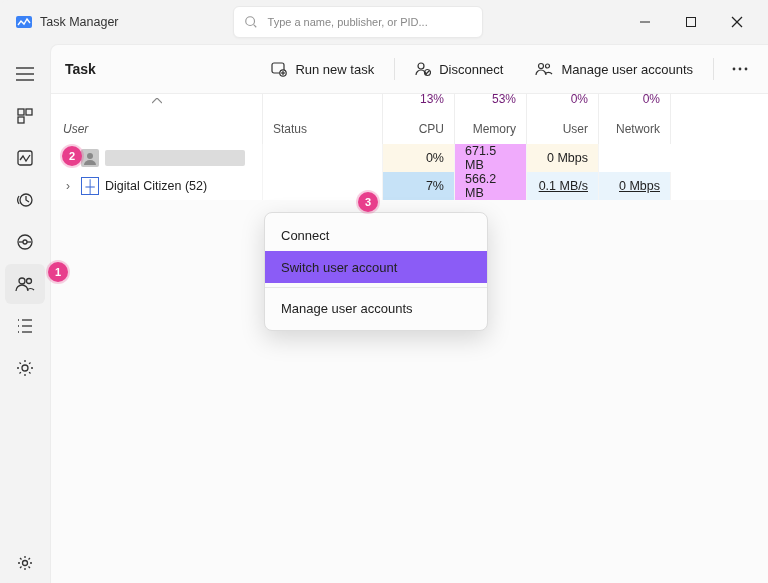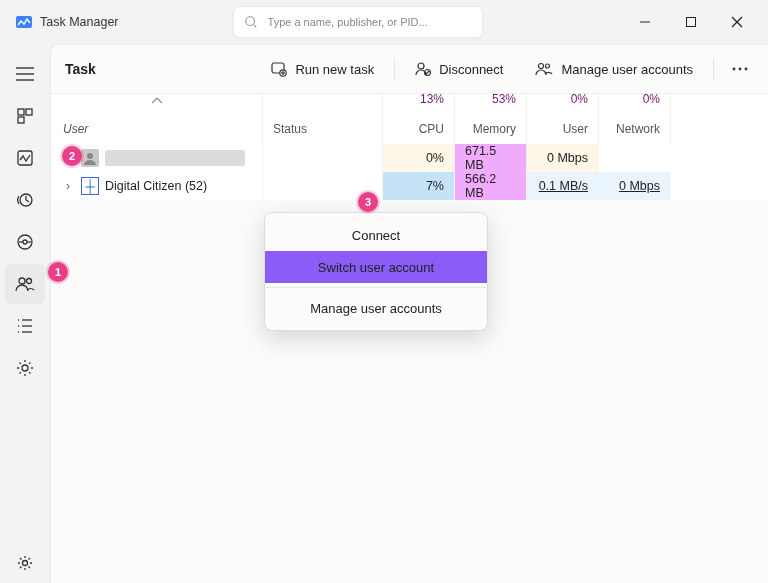--- a/index.html
+++ b/index.html
@@ -47,21 +47,21 @@
   .user-avatar { width: 18px; height: 18px; background: #c9c9c9; border-radius: 2px; display:flex; align-items:center; justify-content:center; }
   .user-logo { width: 18px; height: 18px; background: #fff; border: 1px solid #3a69d6; display:flex; align-items:center; justify-content:center; color:#3a69d6; font-weight:bold; font-size:13px; }
   .redacted { width: 140px; height: 16px; background: #dcdcdc; border-radius: 2px; }
 
   .heat0 { background: #fdf7e8; }
   .heat1 { background: #c6e2f7; }
   .heat2 { background: #f0abfc; }
   .heat3 { background: #e9f4fc; text-decoration: underline; }
 
   .context-menu { position: absolute; left: 214px; top: 168px; width: 224px; background: #fcfcfc; border: 1px solid #ddd; border-radius: 8px; box-shadow: 0 8px 24px rgba(0,0,0,0.15); padding: 6px 0; z-index: 50; }
-  .cm-item { height: 32px; display: flex; align-items: center; padding: 0 16px; font-size: 13px; color: #222; gap: 10px; justify-content: center; }
+  .cm-item { height: 32px; display: flex; align-items: center; padding: 0 16px; font-size: 13px; color: #222; gap: 10px; }
   .cm-item.active { background: #8b5cf6; }
   .cm-sep { height: 1px; background: #e6e6e6; margin: 4px 0; }
 
   .callout { position: absolute; width: 20px; height: 20px; border-radius: 10px; background: #e83e8c; color: #fff; font-size: 11px; font-weight: 600; display: flex; align-items: center; justify-content: center; z-index: 60; box-shadow: 0 0 0 2px rgba(232,62,140,0.25); }
   .c1 { left: 48px; top: 262px; }
   .c2 { left: 62px; top: 146px; }
   .c3 { left: 358px; top: 192px; }
 
   .content-wrap { position: relative; flex:1; display:flex; flex-direction:column; }
 

